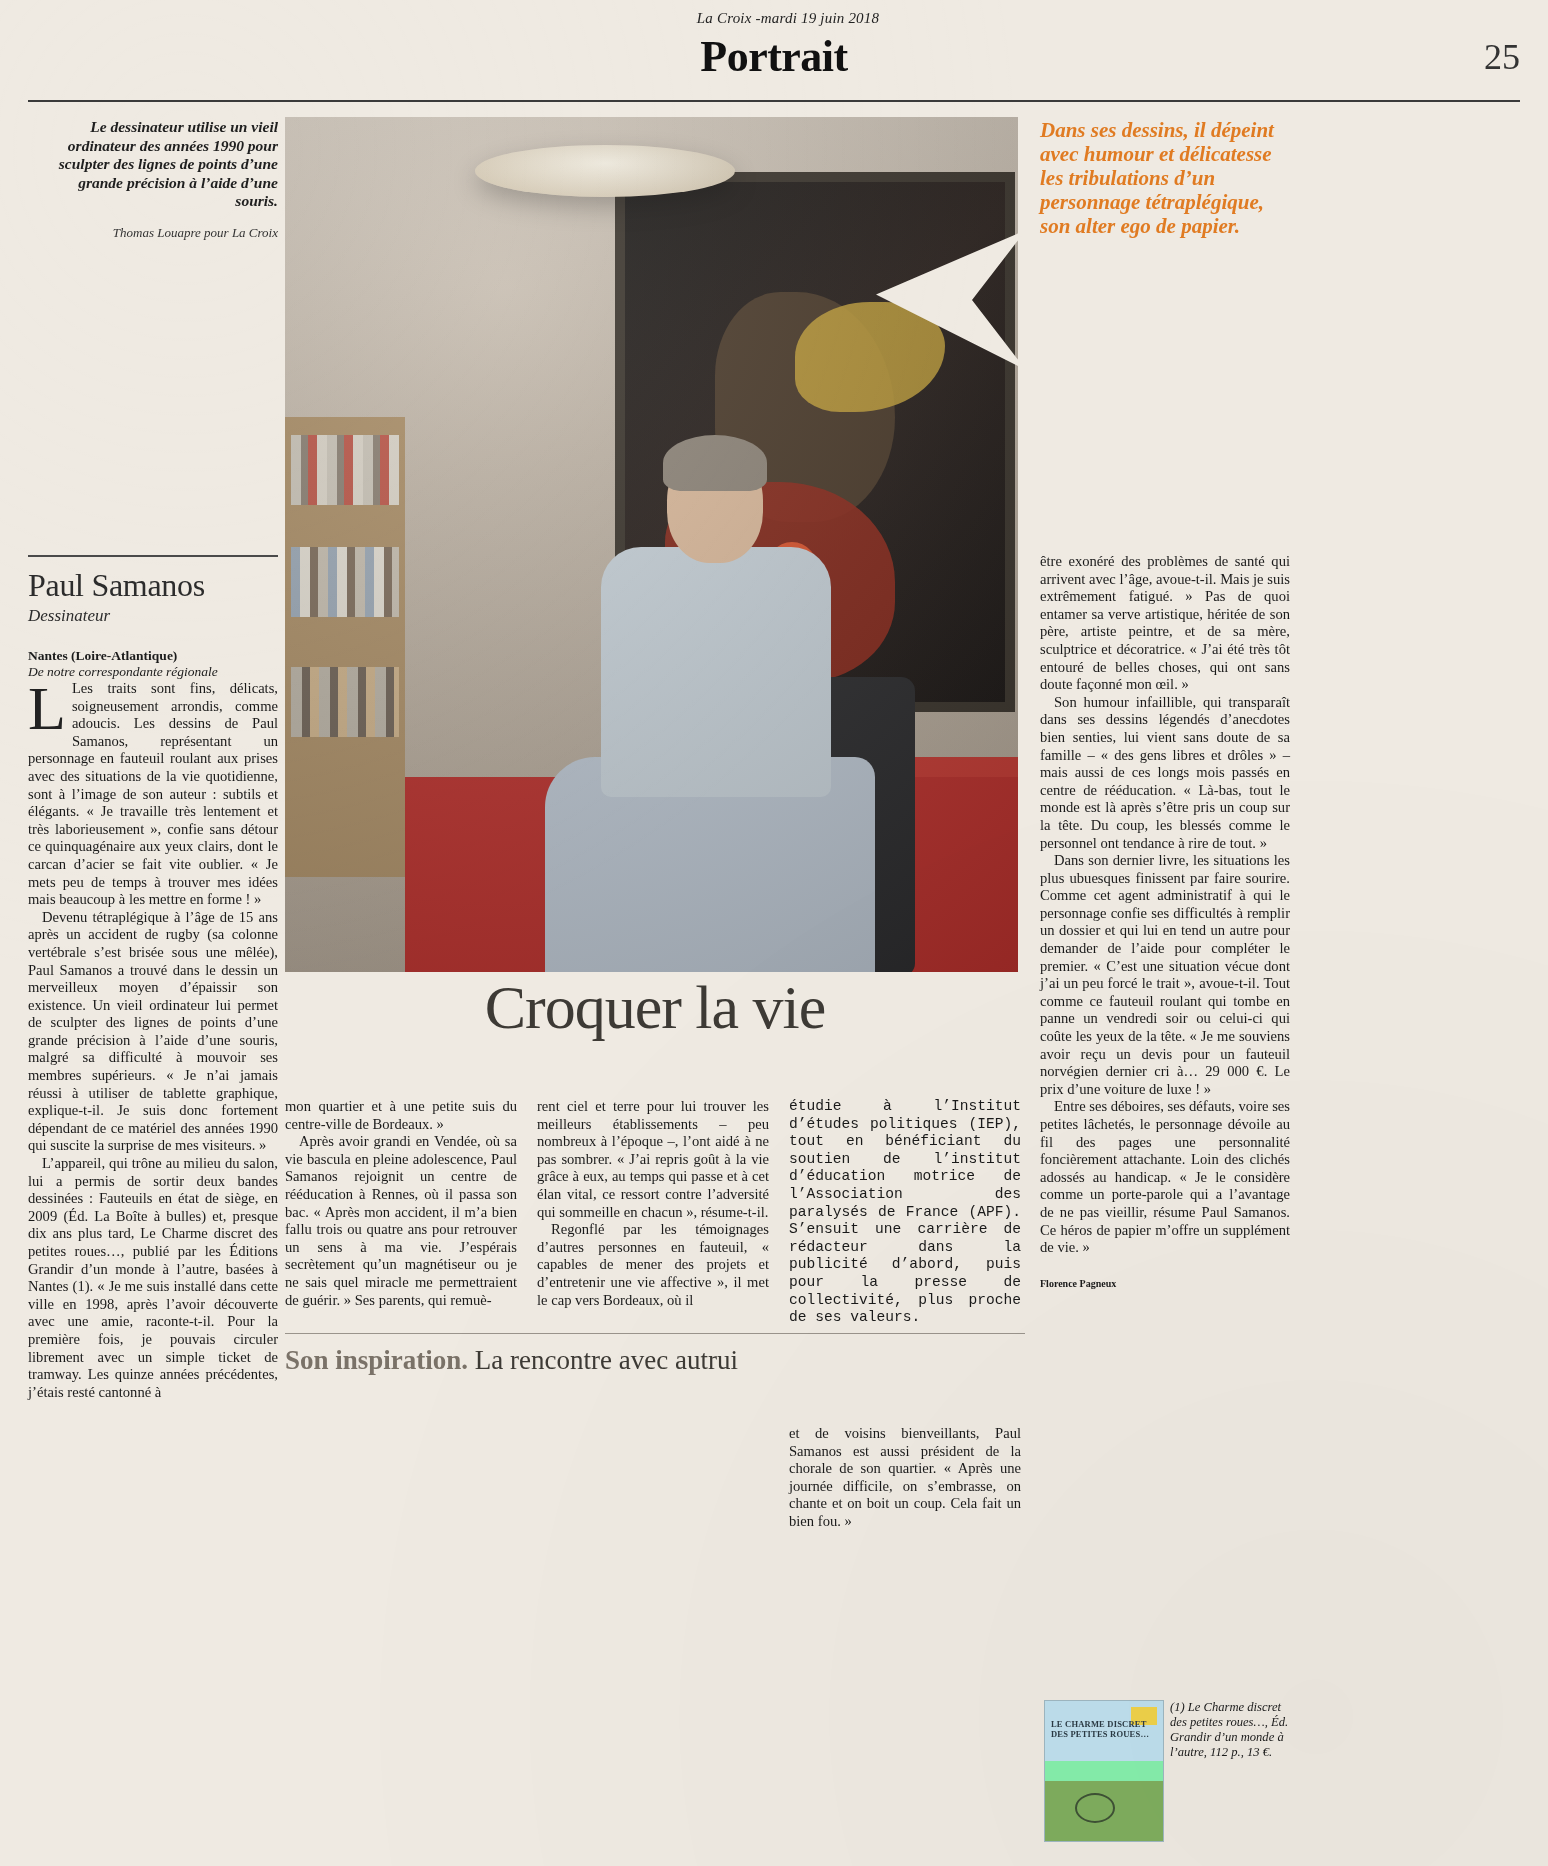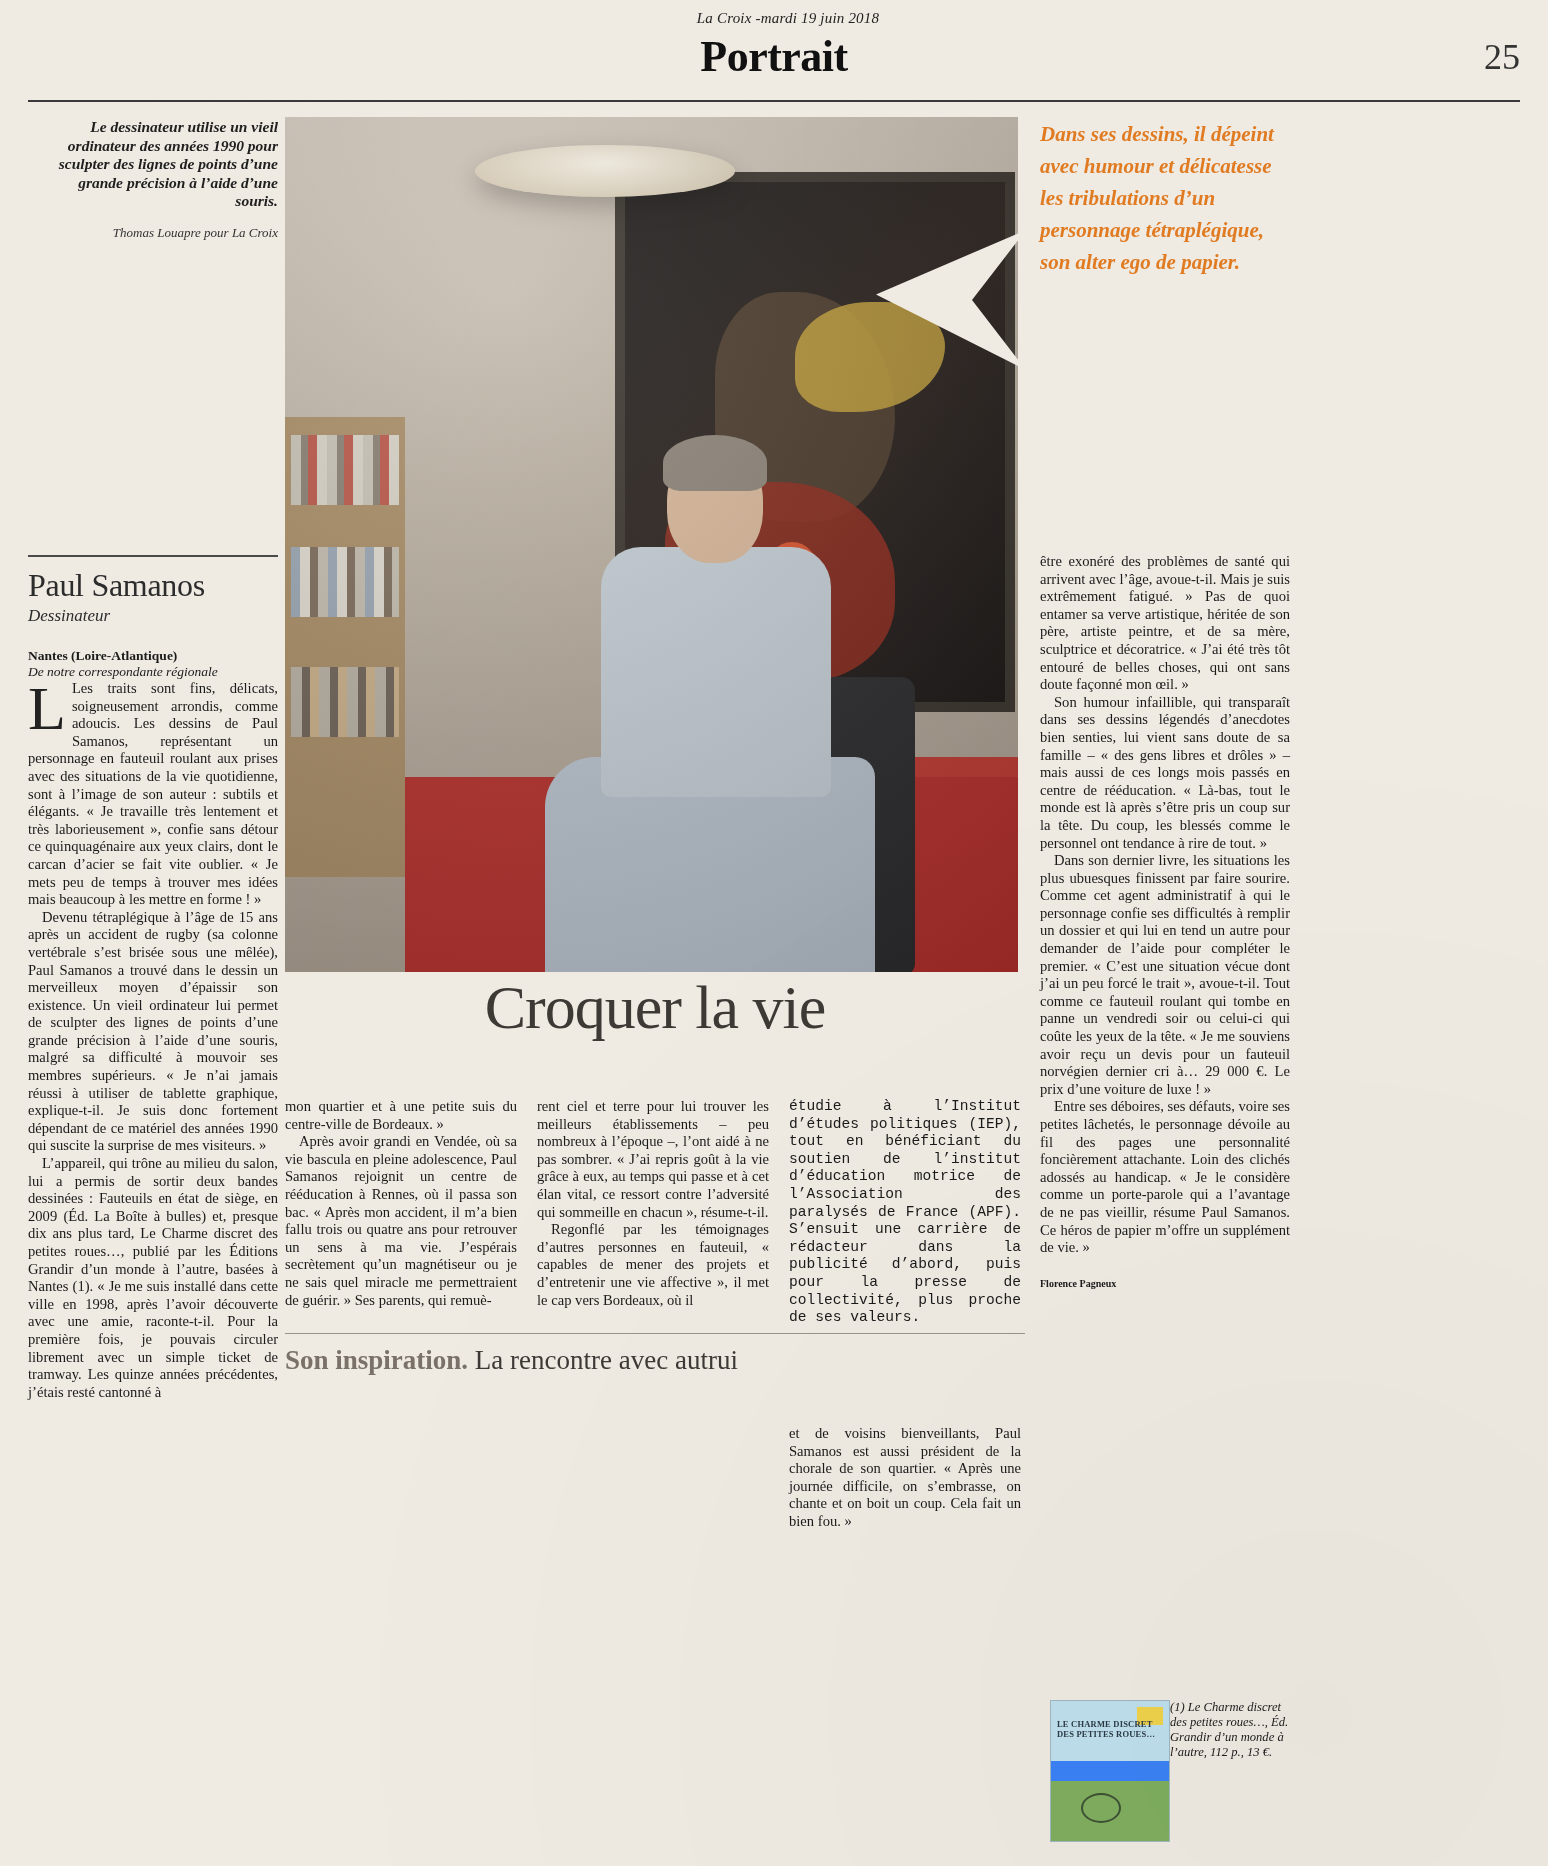--- a/index.html
+++ b/index.html
@@ -81,21 +81,21 @@
   .photo .person-body{
     position:absolute;left:316px;top:430px;width:230px;height:250px;background:#c5cfd6;border-radius:40px 40px 10px 10px;
   }
   .photo .person-legs{
     position:absolute;left:260px;top:640px;width:330px;height:220px;background:#b9c3ce;border-radius:50px 20px 0 0;
   }
   .photo .grain{position:absolute;inset:0;background:radial-gradient(circle at 30% 20%,rgba(255,255,255,.12),rgba(0,0,0,.18));}
   
   .standfirst{
     position:absolute;left:1040px;top:118px;width:250px;
-    font-style:italic;font-weight:bold;font-size:21px;line-height:32px;color:#e07b22;
+    font-style:italic;font-weight:bold;font-size:21px;line-height:24px;color:#e07b22;
   }
   .flag{
     position:absolute;left:876px;top:230px;width:0;height:0;
   }
   .flag .tri{
     position:absolute;left:0;top:0;width:150px;height:140px;
     background:#efeae2;
     clip-path:polygon(100% 0,0 46%,100% 100%, 64% 50%);
   }
   
@@ -137,21 +137,21 @@
   #b2{left:537px;top:1425px;width:232px;}
   #b3{left:789px;top:1425px;width:232px;}
   .author{
     font-weight:bold;font-size:10px;margin-top:18px;
   }
   
   .bookbox{
     position:absolute;left:1040px;top:1700px;width:250px;height:150px;
   }
   .bookcover{
-    position:absolute;left:10px;top:0;width:118px;height:140px;background:#3b82f6;border:1px solid #9fb8c2;
+    position:absolute;left:4px;top:0;width:118px;height:140px;background:#86efac;border:1px solid #9fb8c2;
     overflow:hidden;
   }
   .bookcover .sky{position:absolute;left:0;top:0;right:0;height:60px;background:#bfe0ee;}
   .bookcover .grass{position:absolute;left:0;bottom:0;right:0;height:60px;background:#7fae5e;}
   .bookcover .tt{
     position:absolute;left:6px;top:18px;right:6px;font-size:8.5px;font-weight:bold;color:#2b3a44;line-height:10px;letter-spacing:.2px;
   }
   .bookcover .cyc{position:absolute;left:30px;bottom:18px;width:36px;height:26px;border:2px solid #2e3a2a;border-radius:50%;opacity:.8;}
   .bookcover .flag2{position:absolute;right:6px;top:6px;width:26px;height:18px;background:#f0d24a;}
   .bookmeta{

